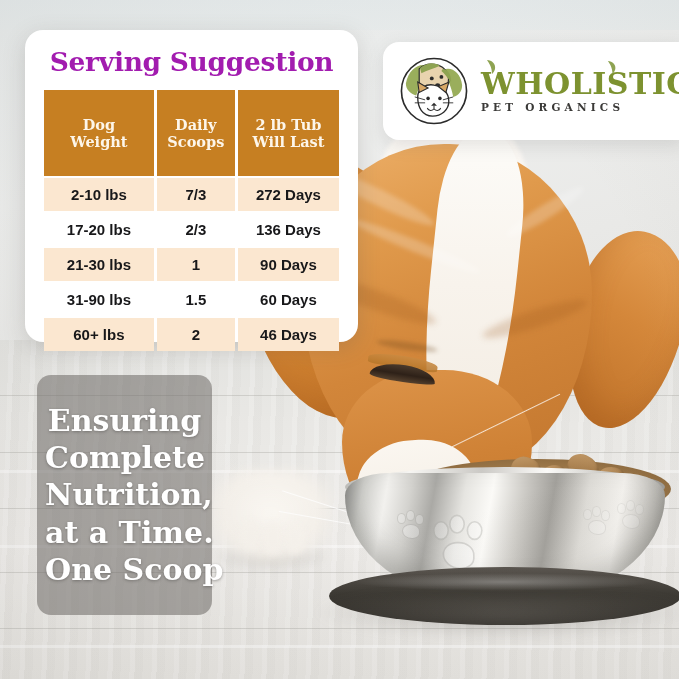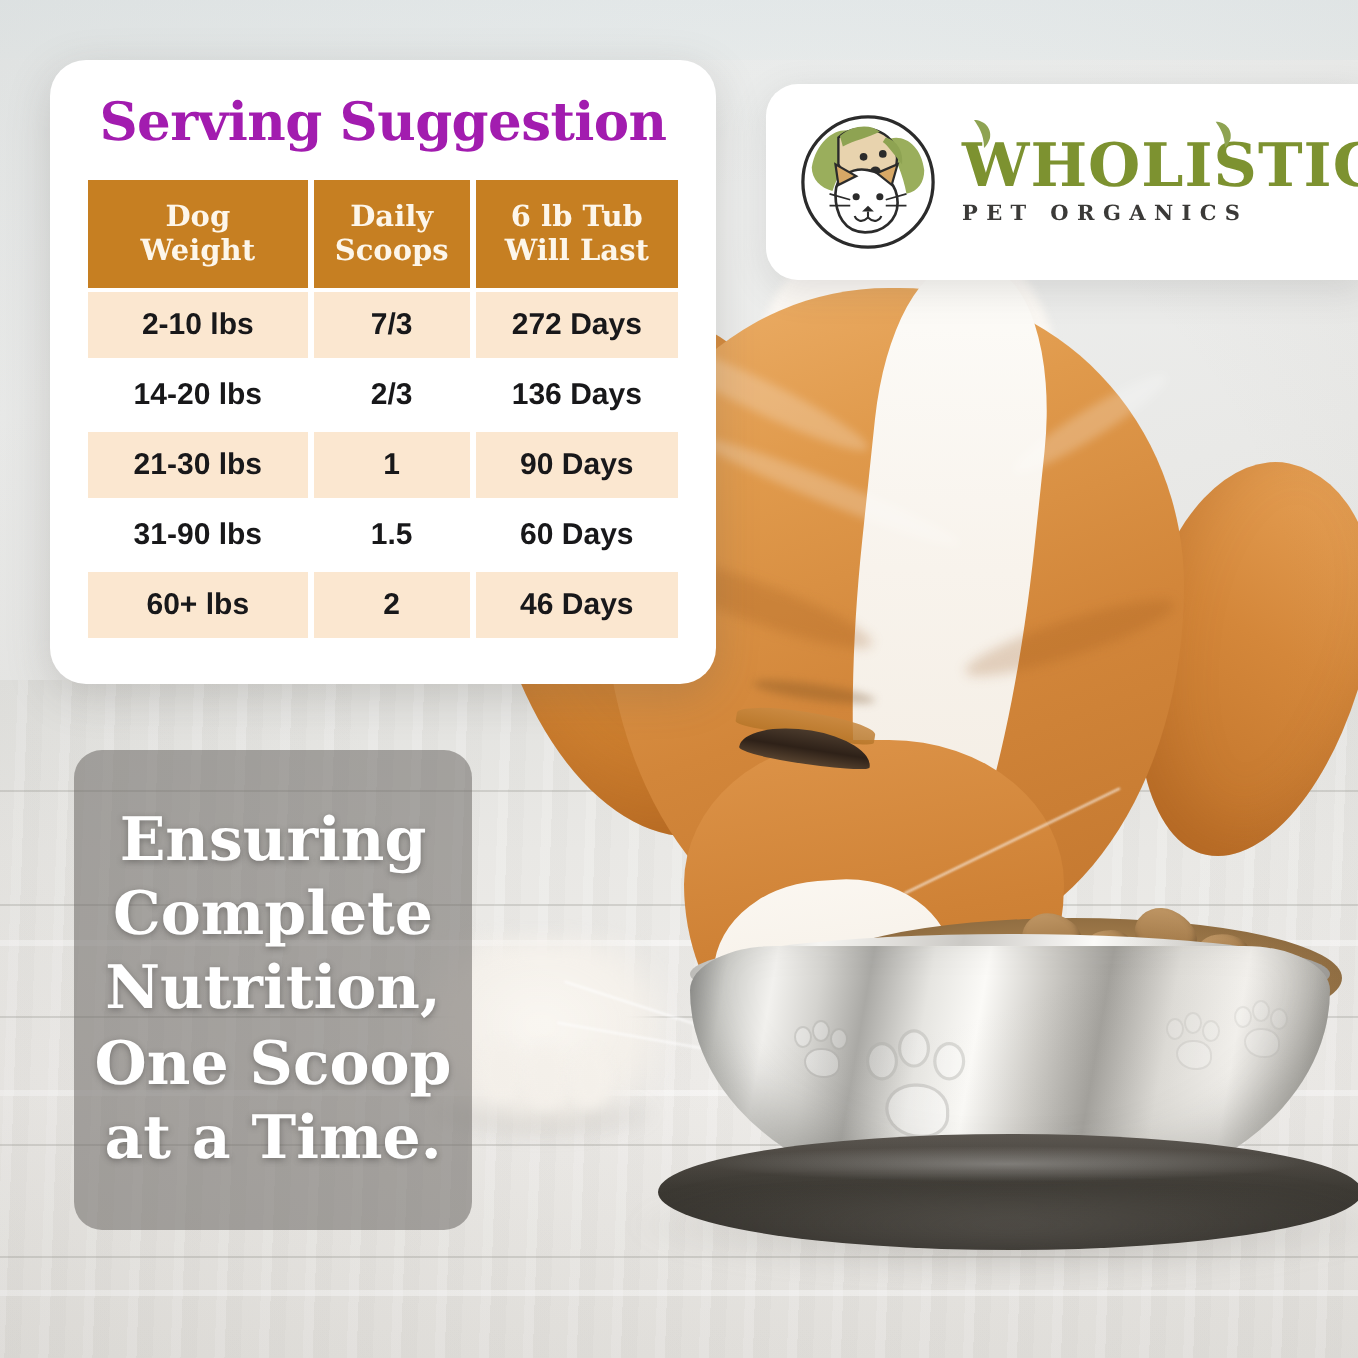--- a/index.html
+++ b/index.html
@@ -193,21 +193,21 @@
   }
   .card-title{
     font-family:"DejaVu Serif", serif;
     font-weight:700;font-size:26.5px;color:#a21caf;
     text-align:center;letter-spacing:-.3px;margin:4px 0 12px 0;line-height:1.05;
   }
   table.serving{width:100%;border-collapse:separate;border-spacing:3px 2px;table-layout:fixed;}
   table.serving th{
     background:#c67f22;color:#fdf6ea;
     font-family:"DejaVu Serif", serif;font-weight:700;font-size:14.5px;
-    line-height:1.18;padding:10px 2px;text-align:center;vertical-align:middle;
+    line-height:1.18;padding:26px 2px;text-align:center;vertical-align:middle;
   }
   table.serving td{
     font-family:"Liberation Sans", sans-serif;font-weight:700;font-size:15px;color:#18181a;
     text-align:center;padding:8px 2px;
   }
   table.serving tr.odd td{background:#fbe7d0;}
   table.serving tr.even td{background:#ffffff;}
   col.c1{width:38%;} col.c2{width:27%;} col.c3{width:35%;}
 
   
@@ -223,21 +223,21 @@
     font-family:"DejaVu Serif", serif;font-weight:700;
     font-size:30px;color:#7d9230;letter-spacing:.5px;position:relative;white-space:nowrap;
   }
   .logo-sub{
     font-family:"DejaVu Serif", serif;font-weight:700;
     font-size:10.5px;color:#3b3a38;letter-spacing:4.2px;margin-top:3px;white-space:nowrap;
   }
 
   
   .tagline-panel{
-    position:absolute;left:37px;top:375px;width:199px;height:240px;
+    position:absolute;left:37px;top:375px;width:175px;height:240px;
     background:rgba(108,104,100,.55);
     border-radius:14px;
     display:flex;flex-direction:column;justify-content:center;
     padding:6px 8px;box-sizing:border-box;
   }
   .tagline-line{
     font-family:"DejaVu Serif", serif;font-weight:700;
     font-size:30px;line-height:1.24;color:#ffffff;text-align:center;
     text-shadow:0 1px 3px rgba(60,58,55,.45);white-space:nowrap;
   }
@@ -348,33 +348,33 @@
         <tr>
           <th>
             <span>Dog</span><br>
             <span>Weight</span>
           </th>
           <th>
             <span>Daily</span><br>
             <span>Scoops</span>
           </th>
           <th>
-            <span>6 lb Tub</span><br>
+            <span>2 lb Tub</span><br>
             <span>Will Last</span>
           </th>
         </tr>
       </thead>
       <tbody>
         <tr class="odd">
           <td>2-10 lbs</td>
           <td>7/3</td>
           <td>272 Days</td>
         </tr>
         <tr class="even">
-          <td>14-20 lbs</td>
+          <td>17-20 lbs</td>
           <td>2/3</td>
           <td>136 Days</td>
         </tr>
         <tr class="odd">
           <td>21-30 lbs</td>
           <td>1</td>
           <td>90 Days</td>
         </tr>
         <tr class="even">
           <td>31-90 lbs</td>
@@ -421,17 +421,17 @@
         <span>WHOLISTIC</span>
       </div>
       <div class="logo-sub">PET ORGANICS</div>
     </div>
   </div>
 
   <div class="tagline-panel">
     <div class="tagline-line">Ensuring</div>
     <div class="tagline-line">Complete</div>
     <div class="tagline-line">Nutrition,</div>
+    <div class="tagline-line">at a Time.</div>
     <div class="tagline-line">One Scoop</div>
-    <div class="tagline-line">at a Time.</div>
   </div>
 
 </div>
 
 </body></html>

